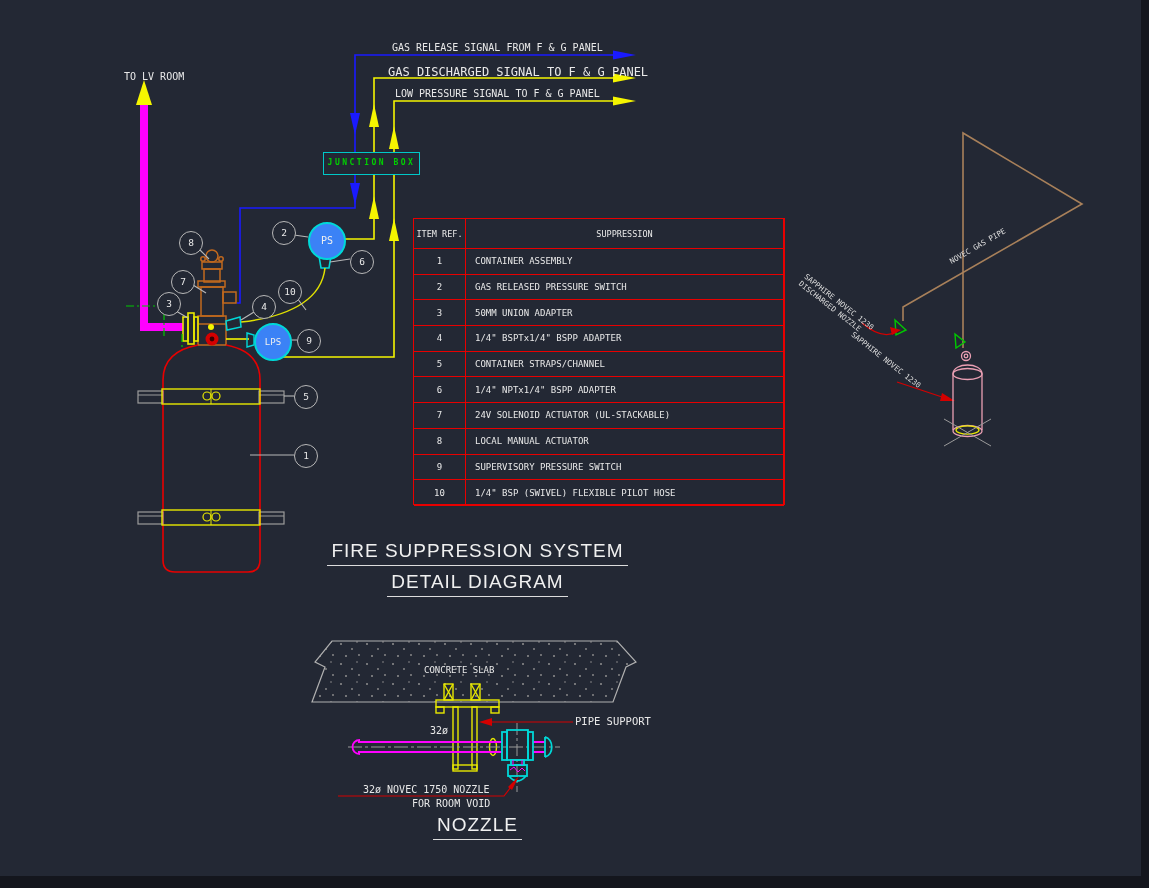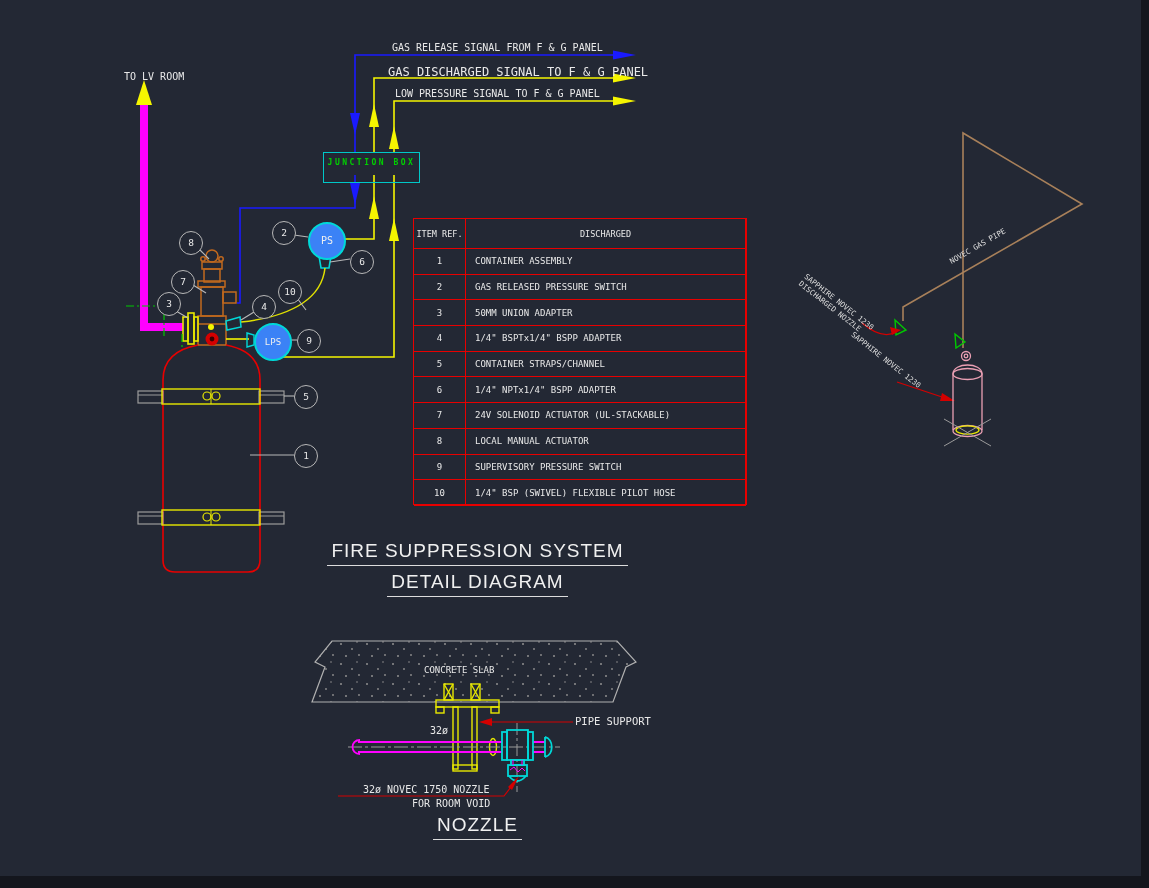--- a/index.html
+++ b/index.html
@@ -5,24 +5,24 @@
   html,body{margin:0;padding:0;background:#14161d;}
   #stage{position:relative;width:1149px;height:888px;background:#232834;overflow:hidden;
          font-family:"DejaVu Sans Mono",monospace;color:#e9e9e9;}
   #linework{position:absolute;left:0;top:0;}
   .txt{position:absolute;white-space:nowrap;color:#e9e9e9;}
   .cad{font-family:"DejaVu Sans Mono",monospace;}
   .balloon{position:absolute;width:22px;height:22px;border:1.4px solid #b8b8b8;border-radius:50%;
            background:#232834;text-align:center;line-height:22px;font-size:9.5px;color:#e9e9e9;}
   .switch-circle{position:absolute;width:34px;height:34px;border:2px solid #00d8d8;border-radius:50%;
            background:#3b82f6;text-align:center;line-height:34px;font-size:10px;color:#efefef;}
-  #junction-box{position:absolute;left:323px;top:152px;width:97px;height:31px;border:1.5px solid #00c8c8;
+  #junction-box{position:absolute;left:323px;top:152px;width:97px;height:23px;border:1.5px solid #00c8c8;
            box-sizing:border-box;text-align:center;line-height:20px;font-size:8px;letter-spacing:2.5px;
            color:#00d000;font-weight:bold;}
-  #parts-table{position:absolute;left:413px;top:218px;width:334px;height:287px;
+  #parts-table{position:absolute;left:413px;top:218px;width:372px;height:287px;
            display:grid;grid-template-columns:52px 1fr;grid-template-rows:30px repeat(10,25.7px);
            border:1px solid #e80000;box-sizing:border-box;font-size:9px;}
   #parts-table .cell{border-right:1px solid #e80000;border-bottom:1px solid #e80000;
            display:flex;align-items:center;box-sizing:border-box;}
   #parts-table .ref{justify-content:center;}
   #parts-table .desc{padding-left:9px;}
   #parts-table .hdr{justify-content:center;font-size:8.5px;}
   .big-title{position:absolute;text-align:center;font-family:"Liberation Sans",sans-serif;
            font-size:19px;letter-spacing:1px;color:#f0f0f0;}
   .big-title span{display:inline-block;border-bottom:1.6px solid #dcdcdc;padding:0 4px 3px 4px;}
@@ -230,21 +230,21 @@
 <div class="balloon" style="left:272px;top:221px;">2</div>
 <div class="balloon" style="left:350px;top:250px;">6</div>
 <div class="balloon" style="left:278px;top:280px;">10</div>
 <div class="balloon" style="left:252px;top:295px;">4</div>
 <div class="balloon" style="left:297px;top:329px;">9</div>
 <div class="balloon" style="left:294px;top:385px;">5</div>
 <div class="balloon" style="left:294px;top:444px;">1</div>
 
 <div id="parts-table">
   <div class="cell hdr ref">ITEM REF.</div>
-  <div class="cell hdr">DISCHARGED</div>
+  <div class="cell hdr">SUPPRESSION</div>
   <div class="cell ref">1</div>
   <div class="cell desc">CONTAINER ASSEMBLY</div>
   <div class="cell ref">2</div>
   <div class="cell desc">GAS RELEASED PRESSURE SWITCH</div>
   <div class="cell ref">3</div>
   <div class="cell desc">50MM UNION ADAPTER</div>
   <div class="cell ref">4</div>
   <div class="cell desc">1/4" BSPTx1/4" BSPP ADAPTER</div>
   <div class="cell ref">5</div>
   <div class="cell desc">CONTAINER STRAPS/CHANNEL</div>

